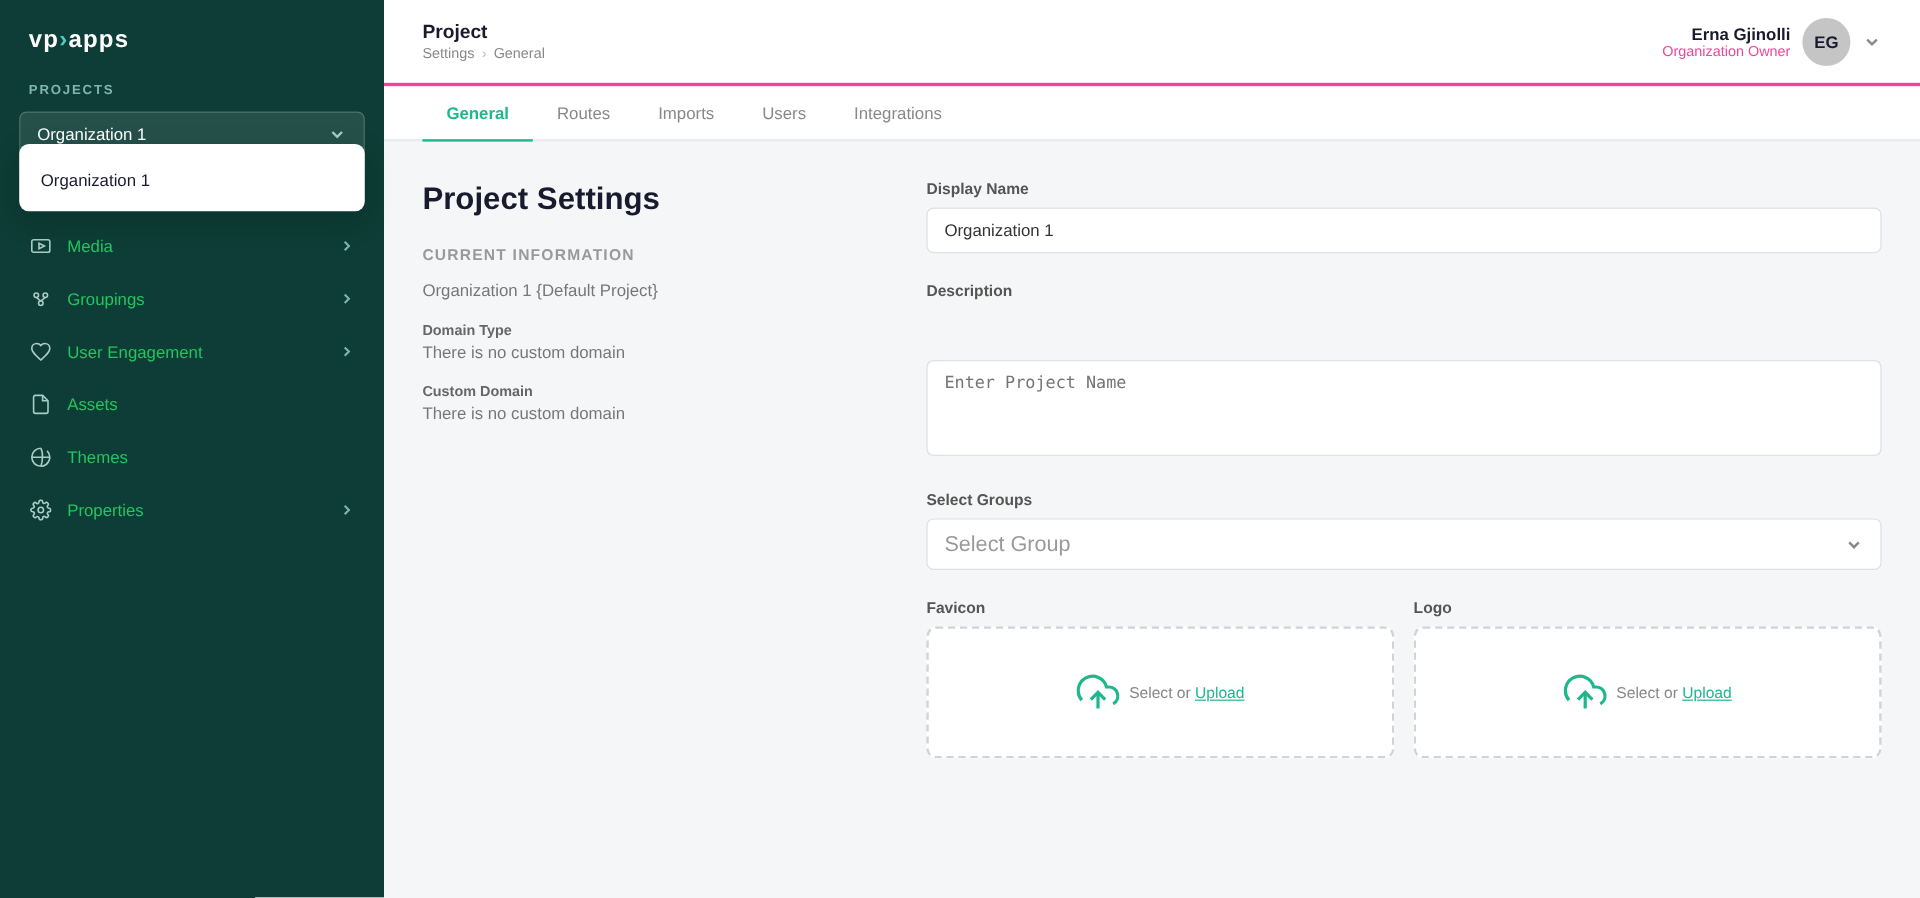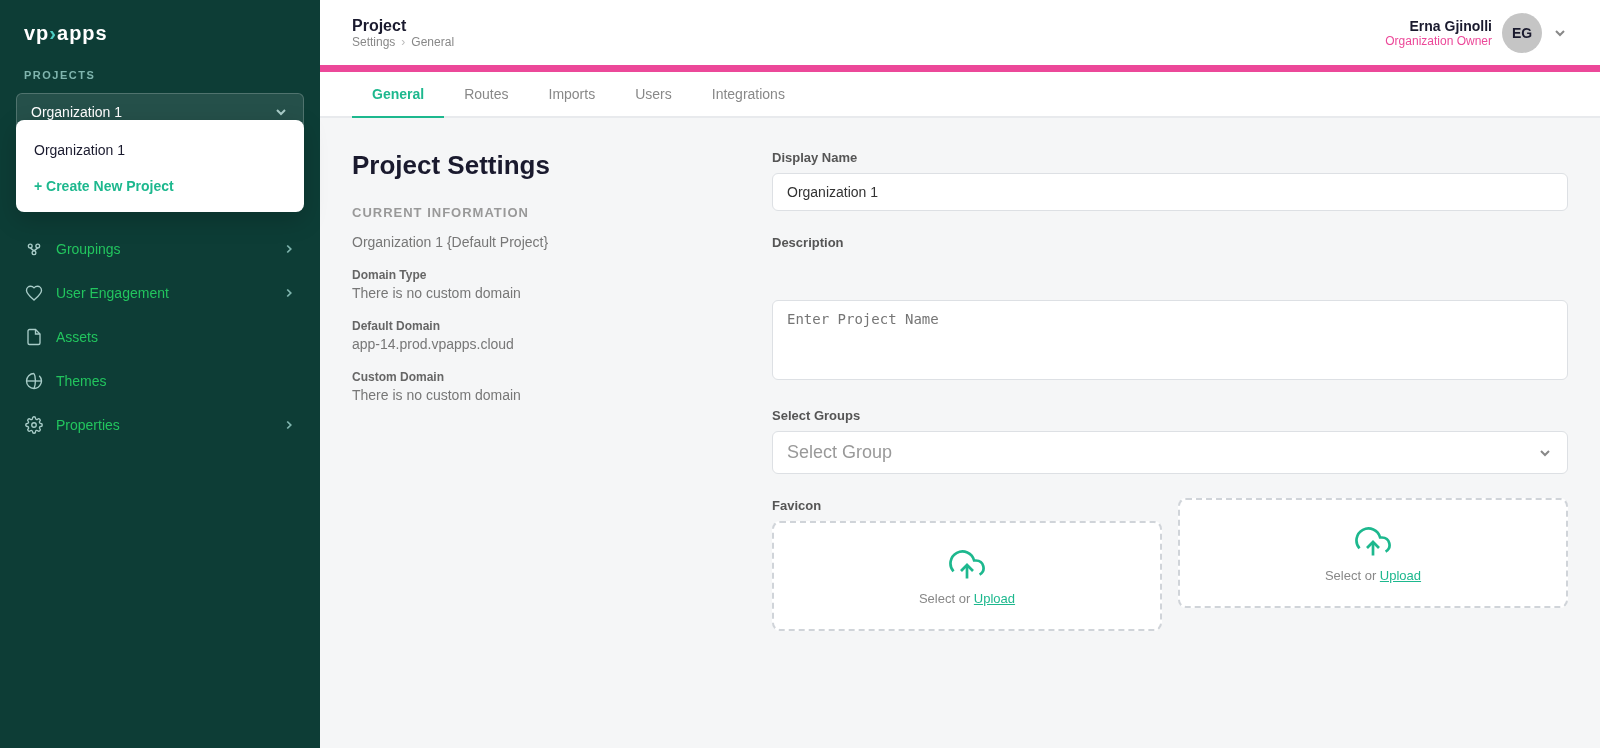--- a/index.html
+++ b/index.html
@@ -105,21 +105,21 @@
       overflow-y: auto;
     }
 
     
     .topbar {
       background: #fff;
       padding: 0 32px;
       display: flex;
       align-items: center;
       justify-content: space-between;
-      border-bottom: 7px solid #ec4899;
+      border-bottom: 3px solid #ec4899;
       min-height: 72px;
     }
     .breadcrumb {
       display: flex;
       flex-direction: column;
     }
     .breadcrumb-title {
       font-size: 16px;
       font-weight: 600;
       color: #1a1a2e;
@@ -242,21 +242,21 @@
 
     
     .upload-row { display: flex; gap: 16px; margin-top: 8px; }
     .upload-label { font-size: 13px; font-weight: 600; color: #555; margin-bottom: 8px; }
     .upload-col { flex: 1; }
     .upload-box {
       border: 2px dashed #d0d4d9;
       border-radius: 8px;
       height: 110px;
       display: flex;
-      flex-direction: column;
+      flex-direction: row;
       align-items: center;
       justify-content: center;
       gap: 8px;
       background: #fff;
       cursor: pointer;
     }
     .upload-text { font-size: 13px; color: #888; }
     .upload-link { color: #1db88e; text-decoration: underline; cursor: pointer; }
   </style>
 </head>
@@ -273,21 +273,20 @@
 
   <div class="project-selector">
     <span>Organization 1</span>
     <svg viewBox="0 0 16 16" fill="none" stroke="#a8ccc8" stroke-width="2">
         <path d="M4 6l4 4 4-4"></path>
       </svg>
   </div>
 
   <div class="project-dropdown">
     <div class="project-dropdown-item">Organization 1</div>
-    <div class="project-dropdown-create">+ Create New Project</div>
   </div>
 
   <div class="nav-item">
     <div class="nav-item-left">
       <span class="nav-icon">
         <svg width="18" height="18" viewBox="0 0 24 24" fill="none" stroke="#a8ccc8" stroke-width="1.8">
             <rect x="3" y="3" width="8" height="8" rx="1"></rect>
             <rect x="13" y="3" width="8" height="8" rx="1"></rect>
             <rect x="3" y="13" width="8" height="8" rx="1"></rect>
             <rect x="13" y="13" width="8" height="8" rx="1"></rect>
@@ -425,24 +424,20 @@
     <div class="content-left">
       <h1 class="page-title">Project Settings</h1>
       <div class="section-label">Current Information</div>
 
       <div class="info-group">
         <div class="info-value">Organization 1 {Default Project}</div>
       </div>
       <div class="info-group">
         <div class="info-label">Domain Type</div>
         <div class="info-value">There is no custom domain</div>
-      </div>
-      <div class="info-group">
-        <div class="info-label">Default Domain</div>
-        <div class="info-value">app-14.prod.vpapps.cloud</div>
       </div>
       <div class="info-group">
         <div class="info-label">Custom Domain</div>
         <div class="info-value">There is no custom domain</div>
       </div>
     </div>
 
     <div class="content-right">
       <div class="field-group">
         <div class="field-label">Display Name</div>
@@ -471,20 +466,21 @@
             <div class="upload-box">
               <svg width="36" height="36" viewBox="0 0 24 24" fill="none" stroke="#1db88e" stroke-width="1.8">
                 <polyline points="16 16 12 12 8 16"></polyline>
                 <line x1="12" y1="12" x2="12" y2="21"></line>
                 <path d="M20.39 18.39A5 5 0 0 0 18 9h-1.26A8 8 0 1 0 3 16.3"></path>
               </svg>
               <span class="upload-text">Select or <span class="upload-link">Upload</span></span>
             </div>
           </div>
           <div class="upload-col">
+            <div class="upload-label">Logo</div>
             <div class="upload-box">
               <svg width="36" height="36" viewBox="0 0 24 24" fill="none" stroke="#1db88e" stroke-width="1.8">
                 <polyline points="16 16 12 12 8 16"></polyline>
                 <line x1="12" y1="12" x2="12" y2="21"></line>
                 <path d="M20.39 18.39A5 5 0 0 0 18 9h-1.26A8 8 0 1 0 3 16.3"></path>
               </svg>
               <span class="upload-text">Select or <span class="upload-link">Upload</span></span>
             </div>
           </div>
         </div>

